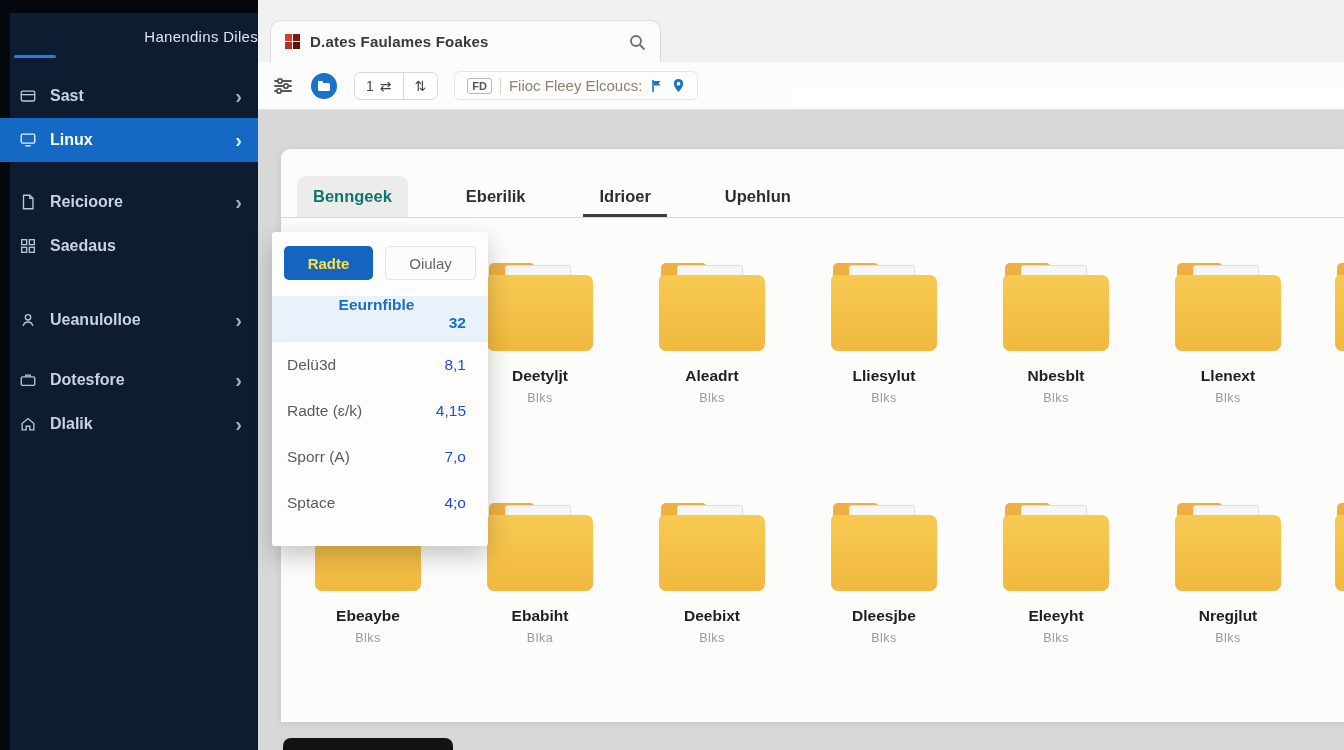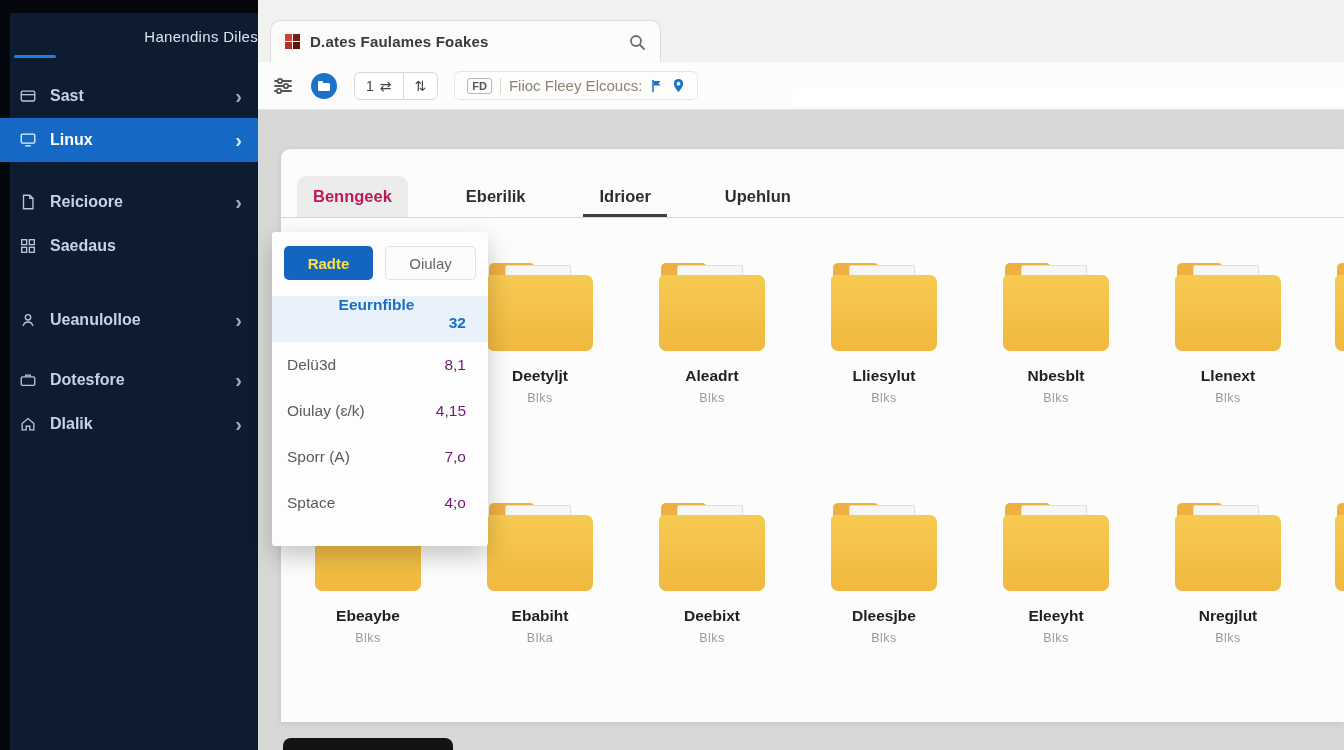--- a/index.html
+++ b/index.html
@@ -45,41 +45,41 @@
   .address{display:flex;align-items:center;gap:8px;border:1px solid #e6e6e4;border-radius:6px;padding:5px 12px;background:#fdfdfc;cursor:text;}
   .fd-chip{border:1px solid #b9b9b7;border-radius:3px;font-size:11px;color:#555;padding:1px 4px;font-weight:700;}
   .addr-sep{width:1px;height:16px;background:#d5d5d3;}
   .addr-text{font-size:15px;color:#8d8272;white-space:nowrap;}
   .secondary-strip{position:absolute;left:534px;top:88px;right:0;height:18px;background:#ffffff;border-radius:3px 0 0 3px;z-index:5;}
 
   
   .panel{position:absolute;left:22px;top:148px;right:0;bottom:28px;background:#fcfcfb;border:1px solid #d0d0ce;border-right:none;border-bottom:none;border-radius:10px 0 0 0;overflow:hidden;box-shadow:0 2px 6px rgba(0,0,0,0.08);}
   .ctabs{position:absolute;left:16px;top:22px;display:flex;gap:42px;align-items:flex-end;height:46px;z-index:2;}
   .ctab{font-size:16.5px;font-weight:600;color:#2e2e2e;padding:11px 16px;cursor:pointer;white-space:nowrap;}
-  .ctab.active{background:#ececea;border-radius:9px 9px 0 0;color:#be185d;}
+  .ctab.active{background:#ececea;border-radius:9px 9px 0 0;color:#0f766e;}
   .ctab.underlined{border-bottom:3px solid #3f3f3f;padding-bottom:8px;}
   .tabs-divider{position:absolute;left:0;right:0;top:68px;border-top:1px solid #d8d8d6;}
   .folder-grid{position:absolute;inset:0;}
   .fcell{position:absolute;width:150px;display:flex;flex-direction:column;align-items:center;cursor:pointer;}
   .folder{position:relative;width:110px;height:88px;flex:none;}
   .f-back{position:absolute;left:4px;top:0;width:46px;height:14px;background:#eeb041;border-radius:5px 5px 0 0;}
   .f-paper{position:absolute;left:20px;top:2px;width:66px;height:24px;background:#f6f6f6;border:1px solid #dedede;border-radius:2px;}
   .f-front{position:absolute;left:2px;top:12px;right:2px;bottom:0;background:linear-gradient(180deg,#f7ca52 0%,#f1b83e 100%);border-radius:5px 7px 7px 7px;}
   .f-label{margin-top:16px;font-size:15.5px;font-weight:600;color:#1f1f1f;white-space:nowrap;}
   .f-sub{margin-top:6px;font-size:12.5px;color:#9a9a9a;letter-spacing:.5px;}
 
   
   .popup{position:absolute;left:272px;top:232px;width:216px;height:314px;background:#fdfdfd;box-shadow:0 10px 24px rgba(0,0,0,0.22);border-radius:3px;z-index:40;}
   .popup-buttons{display:flex;gap:12px;padding:14px 12px 10px 12px;}
   .pbtn{height:34px;border-radius:5px;font-size:15px;display:flex;align-items:center;justify-content:center;flex:1;cursor:pointer;}
   .pbtn.primary{background:#1465c0;color:#fde047;font-weight:600;}
   .pbtn.secondary{background:#fcfcfc;border:1px solid #e2e2e2;color:#666;}
   .popup-rows{padding-top:6px;}
   .prow{display:flex;align-items:center;height:46px;padding:0 22px 0 15px;font-size:15.5px;color:#5b5b5b;cursor:pointer;}
-  .prow .pval{margin-left:auto;color:#701a75;}
+  .prow .pval{margin-left:auto;color:#1d4ed8;}
   .prow.highlight{background:#e9f1fb;color:#1a6fc4;font-weight:600;flex-direction:column;}
   .prow.highlight .pval{color:#1a6fc4;}
 
   
   .bottom-pill{position:absolute;left:25px;bottom:0;width:170px;height:12px;background:#121212;border-radius:8px 8px 0 0;}
 </style>
 </head>
 <body>
 
 <div class="sidebar">
@@ -376,21 +376,21 @@
   <div class="popup-rows">
       <div class="prow highlight">
         <span>Eeurnfible</span>
         <span class="pval">32</span>
       </div>
       <div class="prow">
         <span>Delü3d</span>
         <span class="pval">8,1</span>
       </div>
       <div class="prow">
-        <span>Oiulay (ɛ/k)</span>
+        <span>Radte (ɛ/k)</span>
         <span class="pval">4,15</span>
       </div>
       <div class="prow">
         <span>Sporr (A)</span>
         <span class="pval">7,o</span>
       </div>
       <div class="prow">
         <span>Sptace</span>
         <span class="pval">4;o</span>
       </div>

